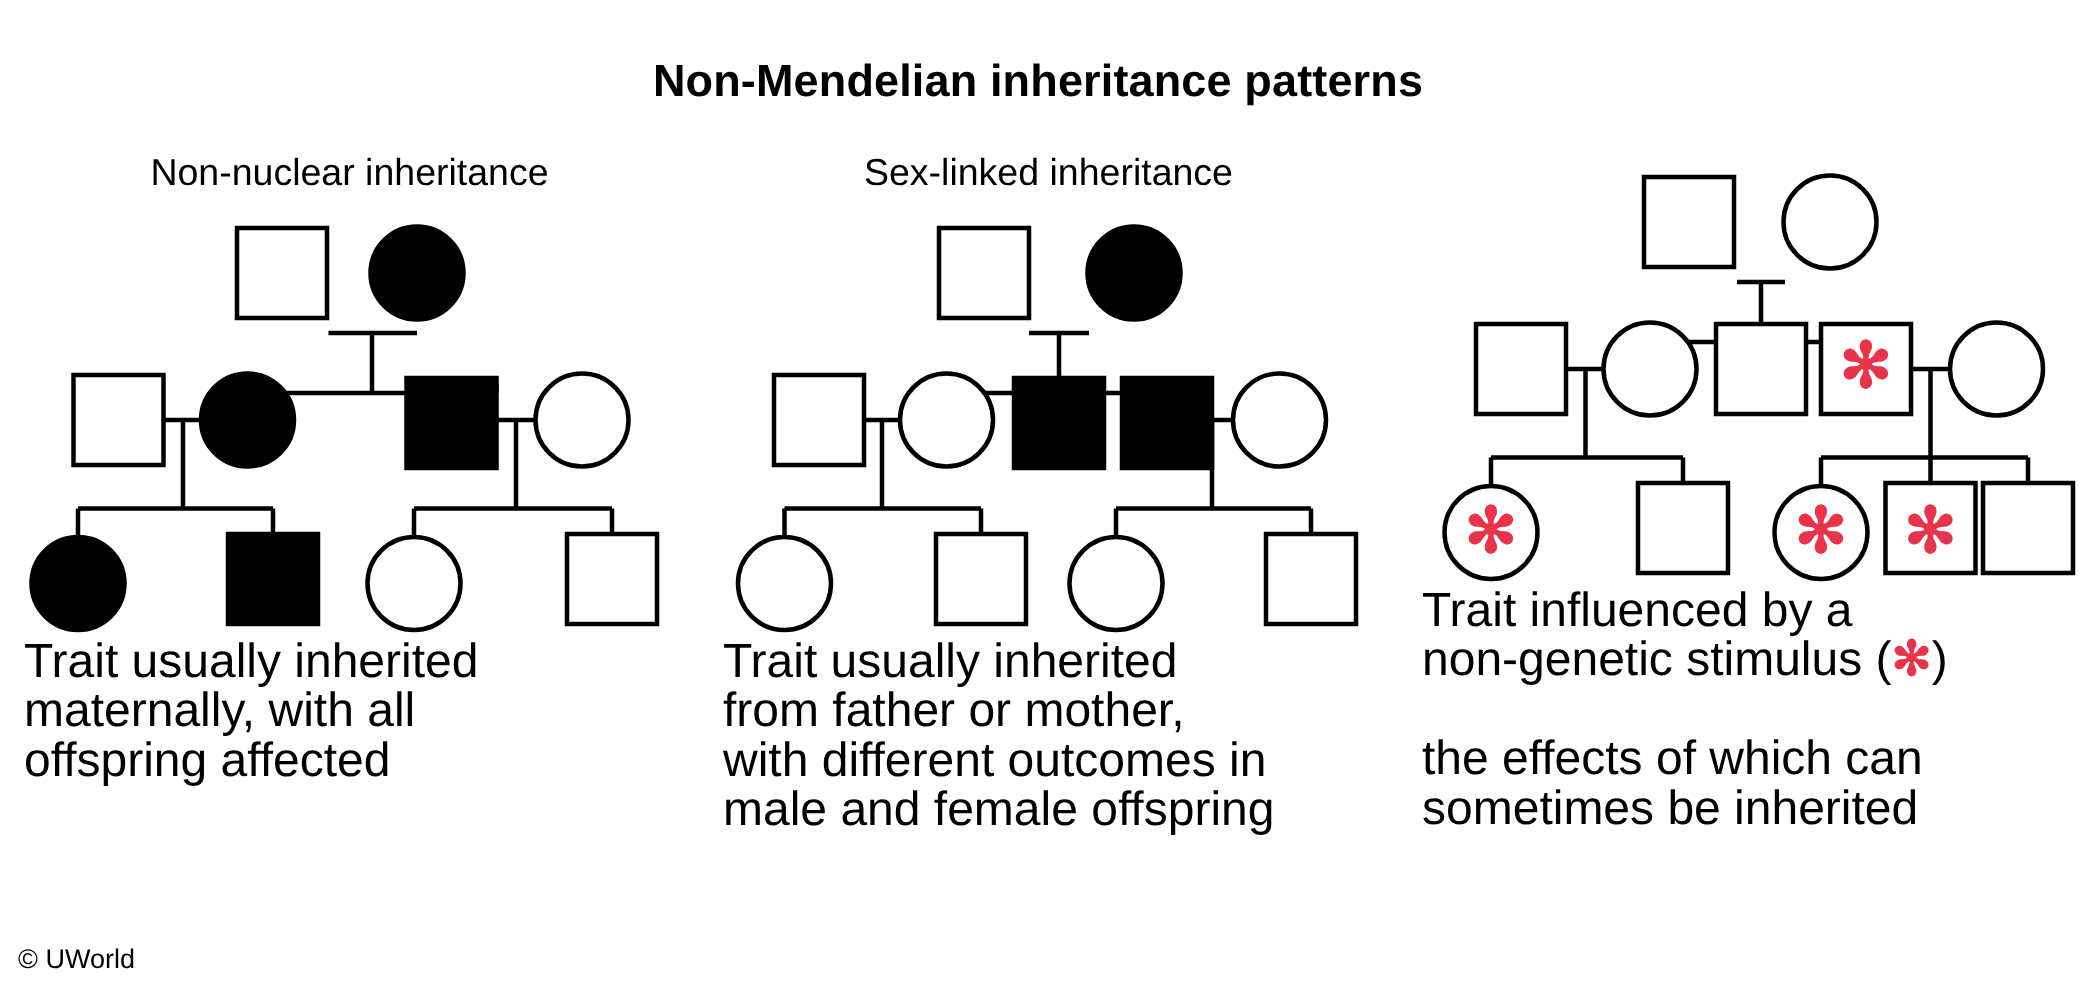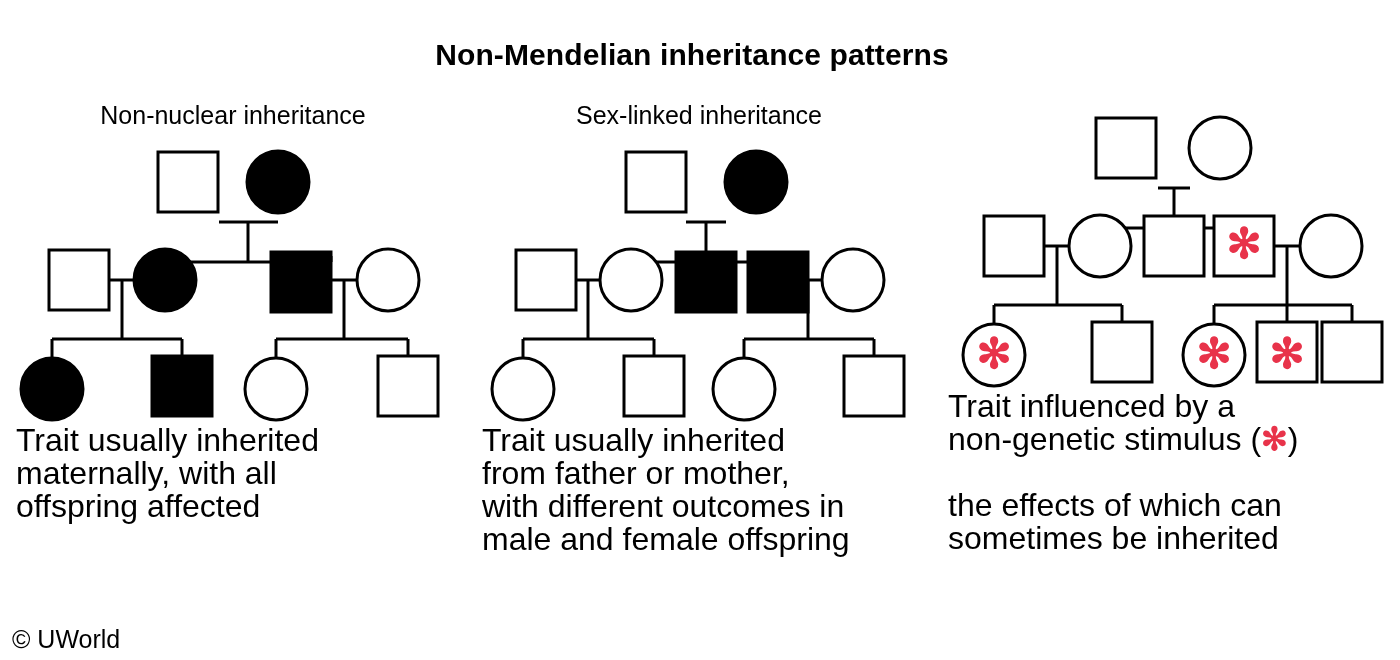--- a/index.html
+++ b/index.html
@@ -63,21 +63,21 @@
     white-space: normal;
   }
   .asterisk-inline {
     color: #E8334A;
     font-weight: bold;
   }
   #copyright {
     position: absolute;
     left: 12px;
     bottom: 10px;
-    font-size: 25px;
+    font-size: 18px;
     line-height: 22px;
   }
 </style>
 </head>
 <body>
 
 <div id="figure-title">Non-Mendelian inheritance patterns</div>
 
 <div class="panel" id="panel-non-nuclear">
   <div class="panel-heading">Non-nuclear inheritance</div>

